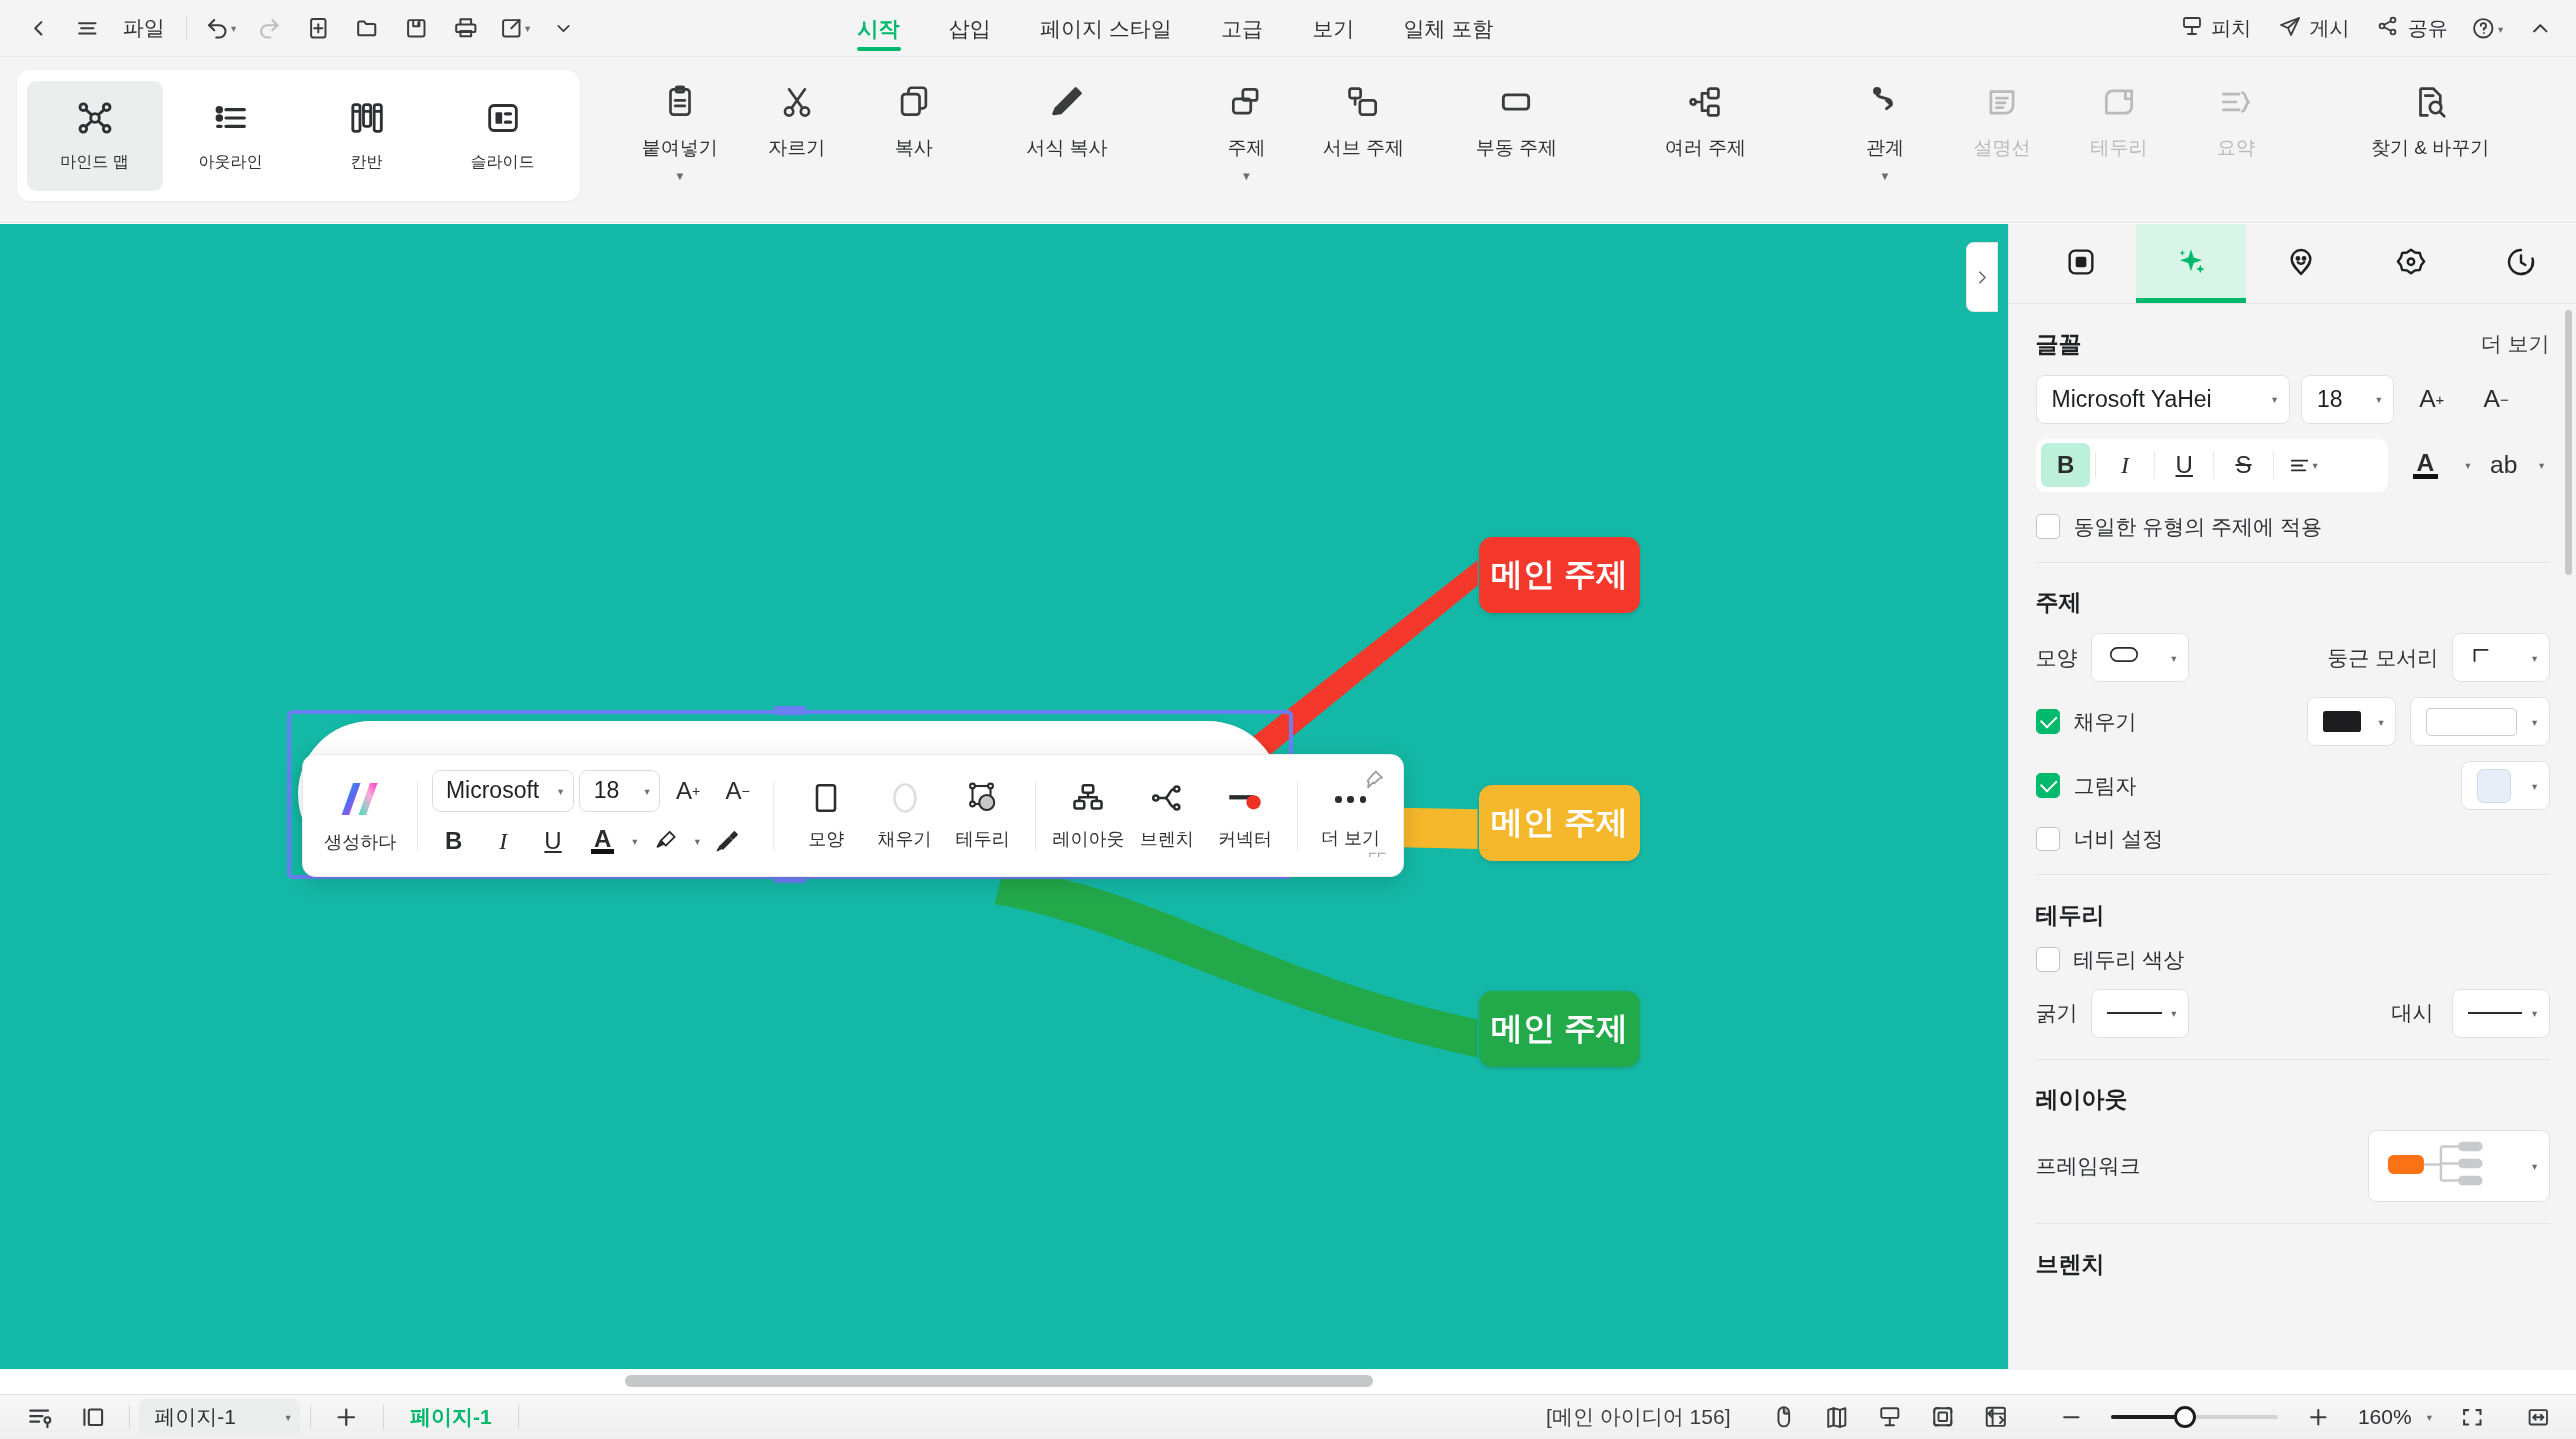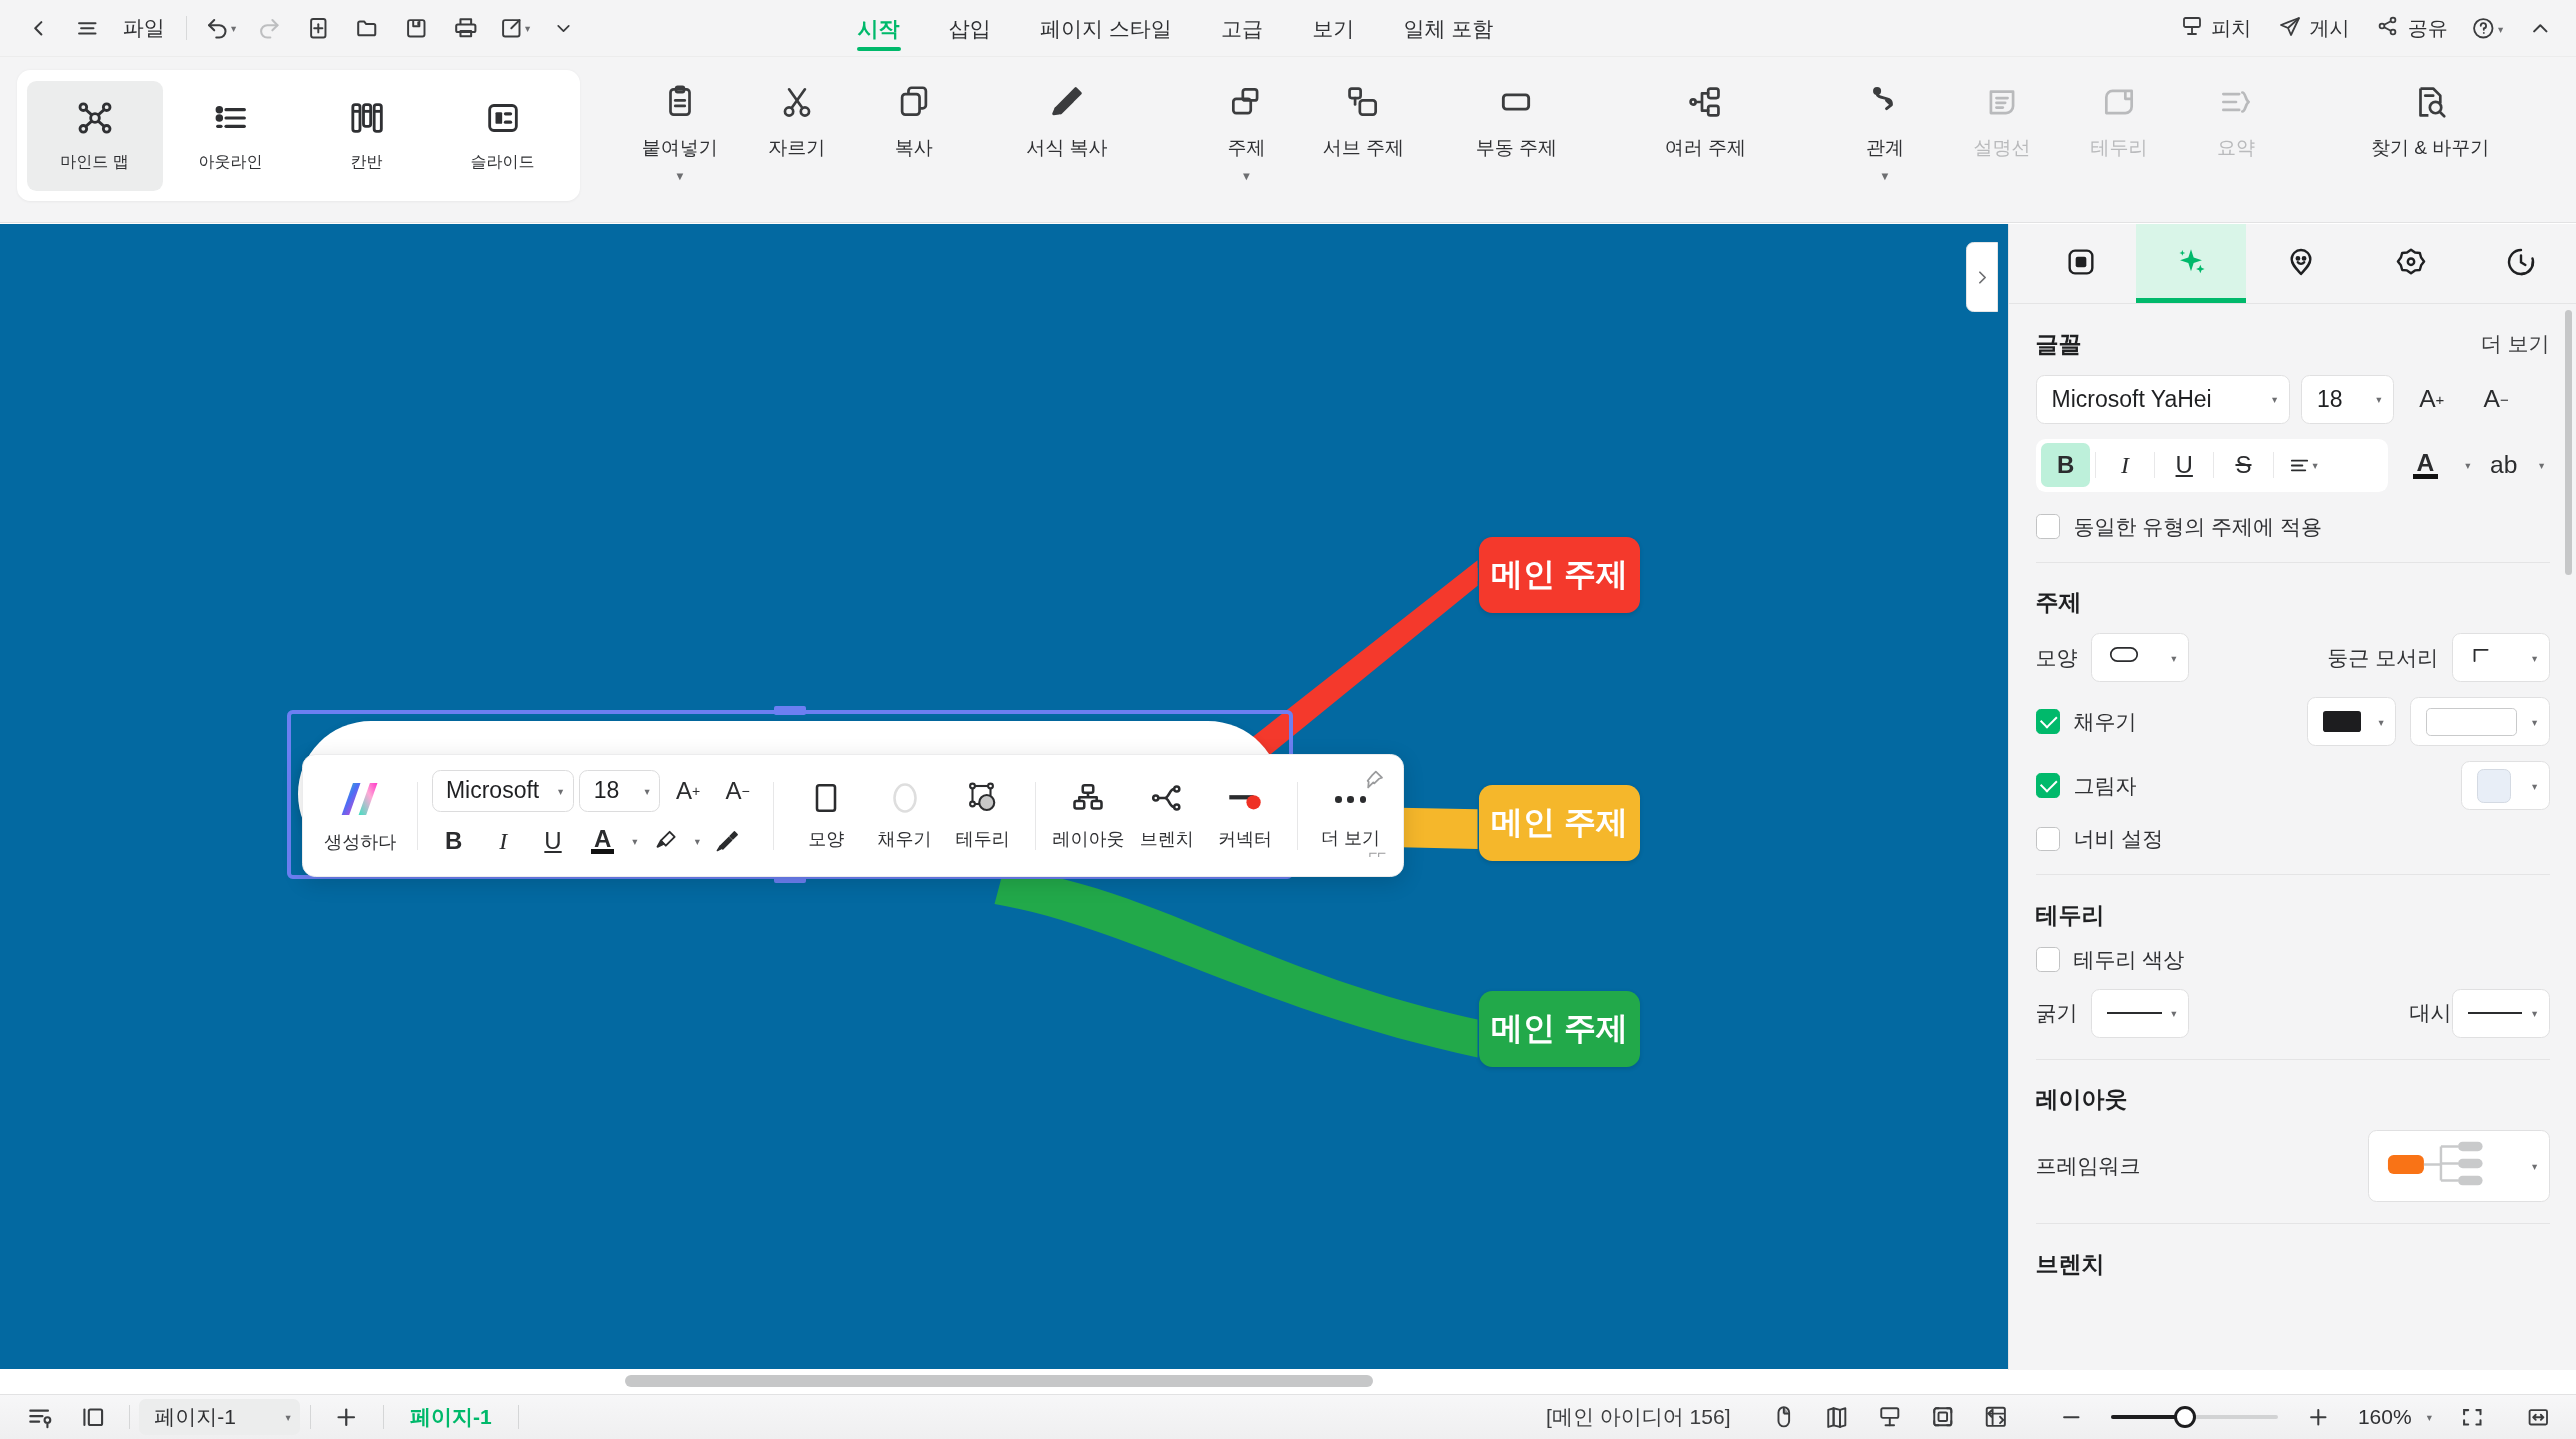--- a/index.html
+++ b/index.html
@@ -79,21 +79,21 @@
   .rb-item.disabled { cursor: default; opacity: 1; }
   .rb-item.disabled .rb-label, .rb-item.disabled svg { color: #b9babc; stroke: #b9babc; }
   .rb-label { font-size: 19px; color: #2f3033; white-space: nowrap; }
   .rb-caret { font-size: 11.4px; color: #6d6e71; line-height: 7.6px; margin-top: 1.9px; }
   .rb-sep { width: 0.9px; height: 104px; background: #dcdcdd; margin: 17px 13.3px 0 13.3px; }
   .rb-wide { width: 189px; }
 
   
   .canvas {
     position: absolute; left: 0; top: 224px; width: 2008px; height: 1146px;
-    background: #0369a1; overflow: hidden;
+    background: #14b8a6; overflow: hidden;
   }
   #branchSvg { position: absolute; left: 0; top: 0; width: 2008px; height: 1146px; }
 
   .node {
     position: absolute; display: flex; align-items: center; justify-content: center;
     color: #ffffff; font-weight: bold; font-size: 32px; border-radius: 13.3px;
     cursor: pointer; box-shadow: 0 1.9px 4.7px rgba(0,0,0,0.12);
   }
 
   .center-wrap { position: absolute; left: 287px; top: 486px; cursor: pointer; }
@@ -987,21 +987,21 @@
         </div>
       </div>
       <div class="rp-row" style="justify-content:space-between">
         <div style="display:flex;align-items:center;gap:13.3px">
           <span class="rp-label">굵기</span>
           <div class="rp-select" style="width:98px">
             <span class="line-samp"></span>
             <span class="mini-caret">▾</span>
           </div>
         </div>
-        <div style="display:flex;align-items:center;gap:0">
+        <div style="display:flex;align-items:center;gap:18px">
           <span class="rp-label">대시</span>
           <div class="rp-select" style="width:98px">
             <span class="line-samp"></span>
             <span class="mini-caret">▾</span>
           </div>
         </div>
       </div>
 
       <div class="rp-divider"></div>
 

